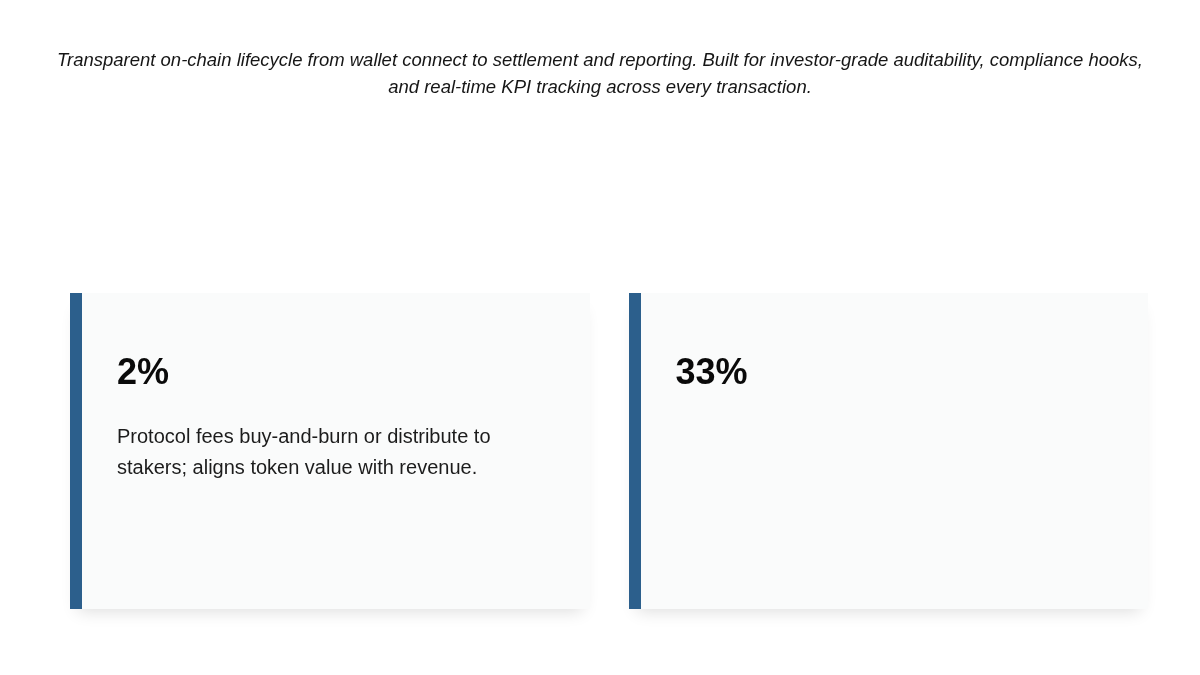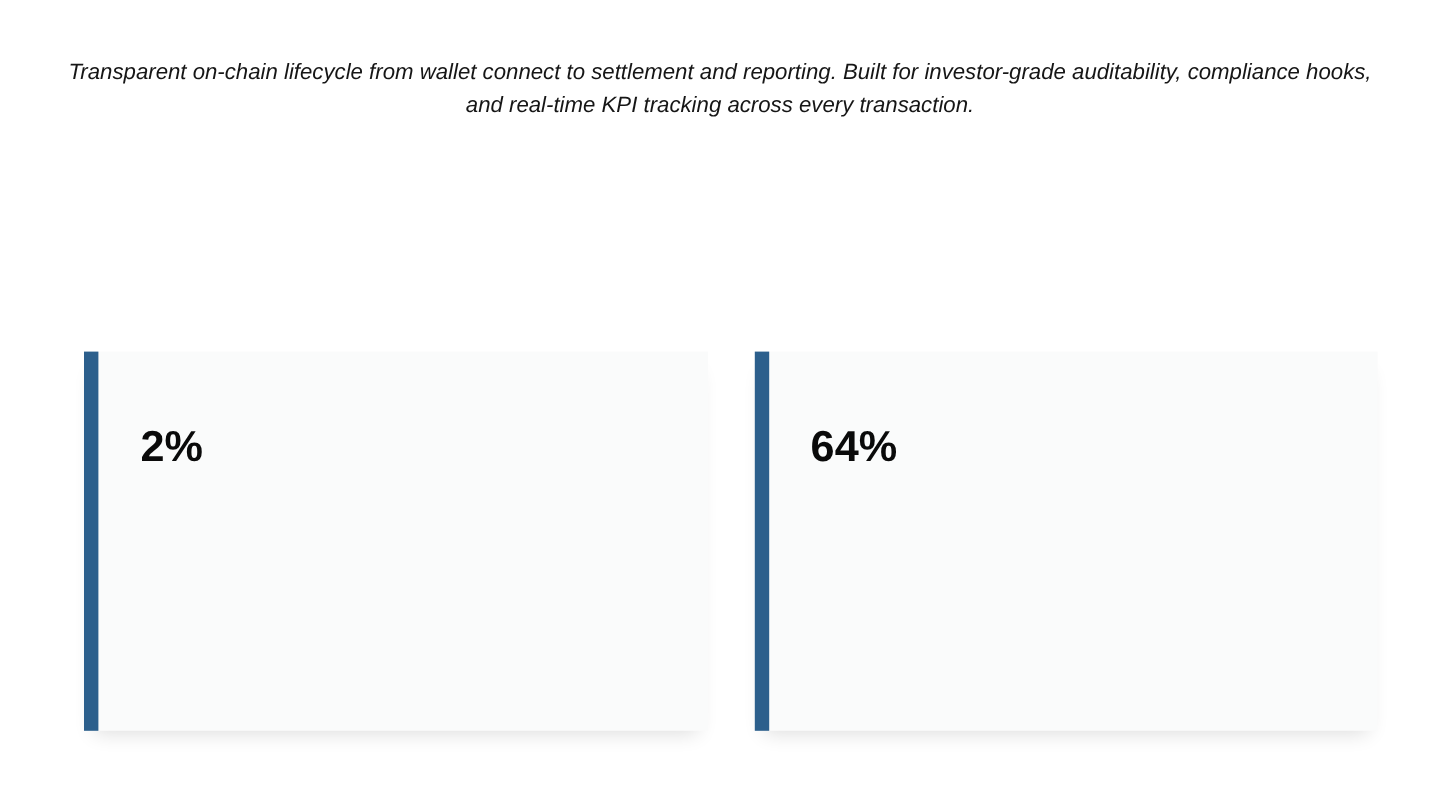--- a/index.html
+++ b/index.html
@@ -80,20 +80,21 @@
 <div class="slide">
 
 
   <p class="slide-subtitle">Transparent on-chain lifecycle from wallet connect to settlement and reporting. Built for investor-grade auditability, compliance hooks, and real-time KPI tracking across every transaction.</p>
 
   <div class="cards-row">
 
 
     <div class="stat-card">
       <div class="stat-value">2%</div>
+      <div class="stat-desc">Protocol fees buy-and-burn or distribute to stakers; aligns token value with revenue.</div>
     </div>
 
     <div class="stat-card">
-      <div class="stat-value">64%</div>
+      <div class="stat-value">33%</div>
     </div>
 
   </div>
 </div>
 
 </body></html>

